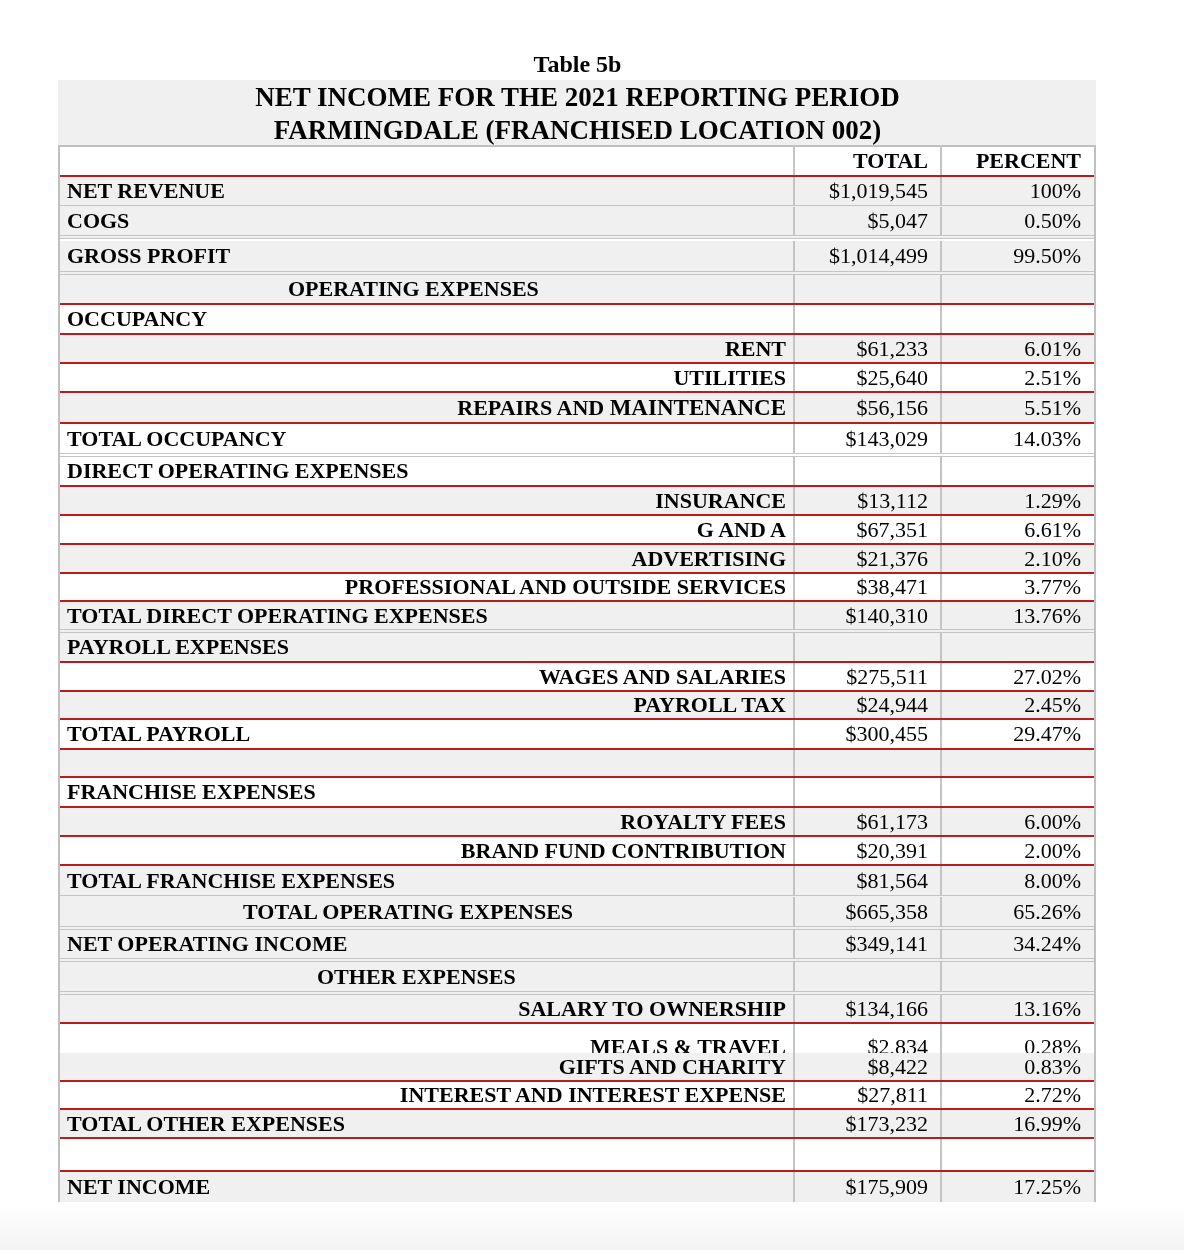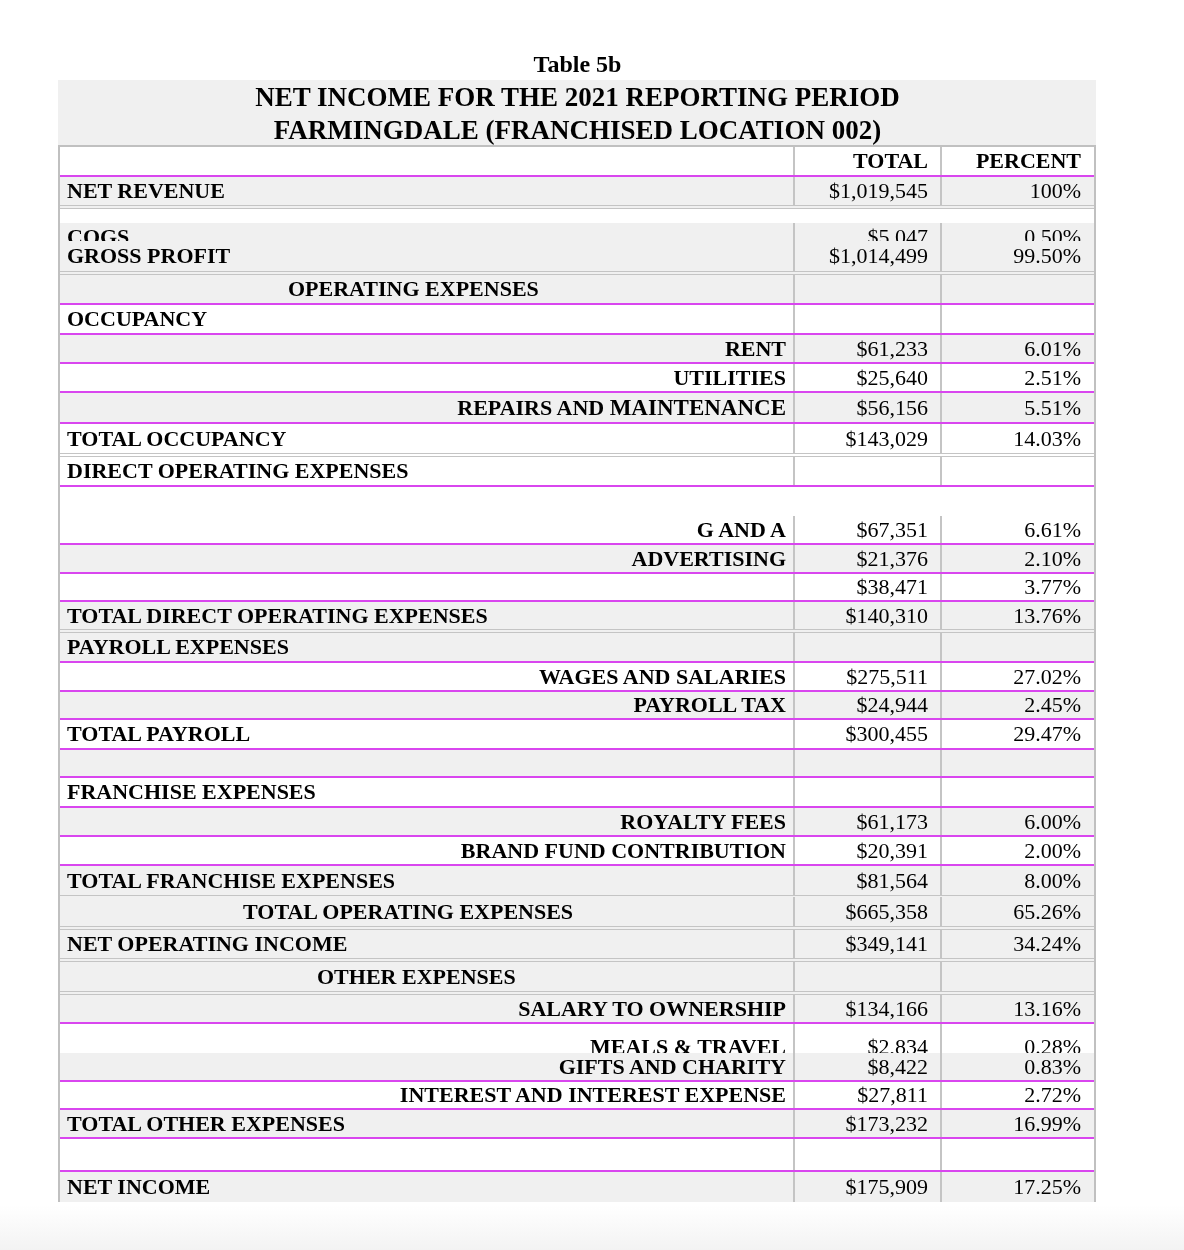--- a/index.html
+++ b/index.html
@@ -24,21 +24,21 @@
     .title-line {
       position: absolute; left: 0; width: 1155px; text-align: center;
       font-weight: bold; font-size: 27px; line-height: 32px;
     }
     .tbl {
       position: absolute; left: 58px; top: 145px; width: 1038px;
       border: 2px solid #c0c0c0; box-sizing: border-box;
     }
     .row {
       position: absolute; left: 0; width: 1034px; box-sizing: border-box;
-      border-bottom: 2px solid #d946ef;
+      border-bottom: 2px solid #b91c1c;
     }
     .row.double { border-bottom: 4px double #c4c4c4; }
     .row.shade { background: #f0f0f0; }
     .row.white { background: #ffffff; }
     .cell {
       position: absolute; top: 0; bottom: 0; box-sizing: border-box;
       display: flex; align-items: center; font-size: 22px; white-space: nowrap;
     }
     .c-label { left: 0; width: 733px; padding: 0 7px; }
     .c-label.right { justify-content: flex-end; }
@@ -65,21 +65,21 @@
     <div class="cell c-total bold">TOTAL</div>
     <div class="cell c-pct bold">PERCENT</div>
   </div>
 
   <div class="row shade double" style="top:30px;height:32px;">
     <div class="cell c-label left bold">NET REVENUE</div>
     <div class="cell c-total">$1,019,545</div>
     <div class="cell c-pct">100%</div>
   </div>
 
-  <div class="row shade double" style="top:76px;height:32px;text-decoration:underline;">
+  <div class="row shade double" style="top:60px;height:32px;text-decoration:underline;">
     <div class="cell c-label left bold">COGS</div>
     <div class="cell c-total">$5,047</div>
     <div class="cell c-pct">0.50%</div>
   </div>
 
   <div class="row shade double" style="top:94px;height:34px;">
     <div class="cell c-label left bold">GROSS PROFIT</div>
     <div class="cell c-total">$1,014,499</div>
     <div class="cell c-pct">99.50%</div>
   </div>
@@ -122,34 +122,40 @@
     <div class="cell c-total">$143,029</div>
     <div class="cell c-pct">14.03%</div>
   </div>
 
   <div class="row white" style="top:310px;height:30px;">
     <div class="cell c-label left bold">DIRECT OPERATING EXPENSES</div>
     <div class="cell c-total"></div>
     <div class="cell c-pct"></div>
   </div>
 
+  <div class="row shade" style="top:340px;height:29px;">
+    <div class="cell c-label right bold">INSURANCE</div>
+    <div class="cell c-total">$13,112</div>
+    <div class="cell c-pct">1.29%</div>
+  </div>
 
   <div class="row white" style="top:369px;height:29px;">
     <div class="cell c-label right bold">G AND A</div>
     <div class="cell c-total">$67,351</div>
     <div class="cell c-pct">6.61%</div>
   </div>
 
   <div class="row shade" style="top:398px;height:29px;">
     <div class="cell c-label right bold">ADVERTISING</div>
     <div class="cell c-total">$21,376</div>
     <div class="cell c-pct">2.10%</div>
   </div>
 
   <div class="row white" style="top:427px;height:28px;">
+    <div class="cell c-label right bold">PROFESSIONAL AND OUTSIDE SERVICES</div>
     <div class="cell c-total">$38,471</div>
     <div class="cell c-pct">3.77%</div>
   </div>
 
   <div class="row shade double" style="top:455px;height:31px;">
     <div class="cell c-label left bold">TOTAL DIRECT OPERATING EXPENSES</div>
     <div class="cell c-total">$140,310</div>
     <div class="cell c-pct">13.76%</div>
   </div>
 

